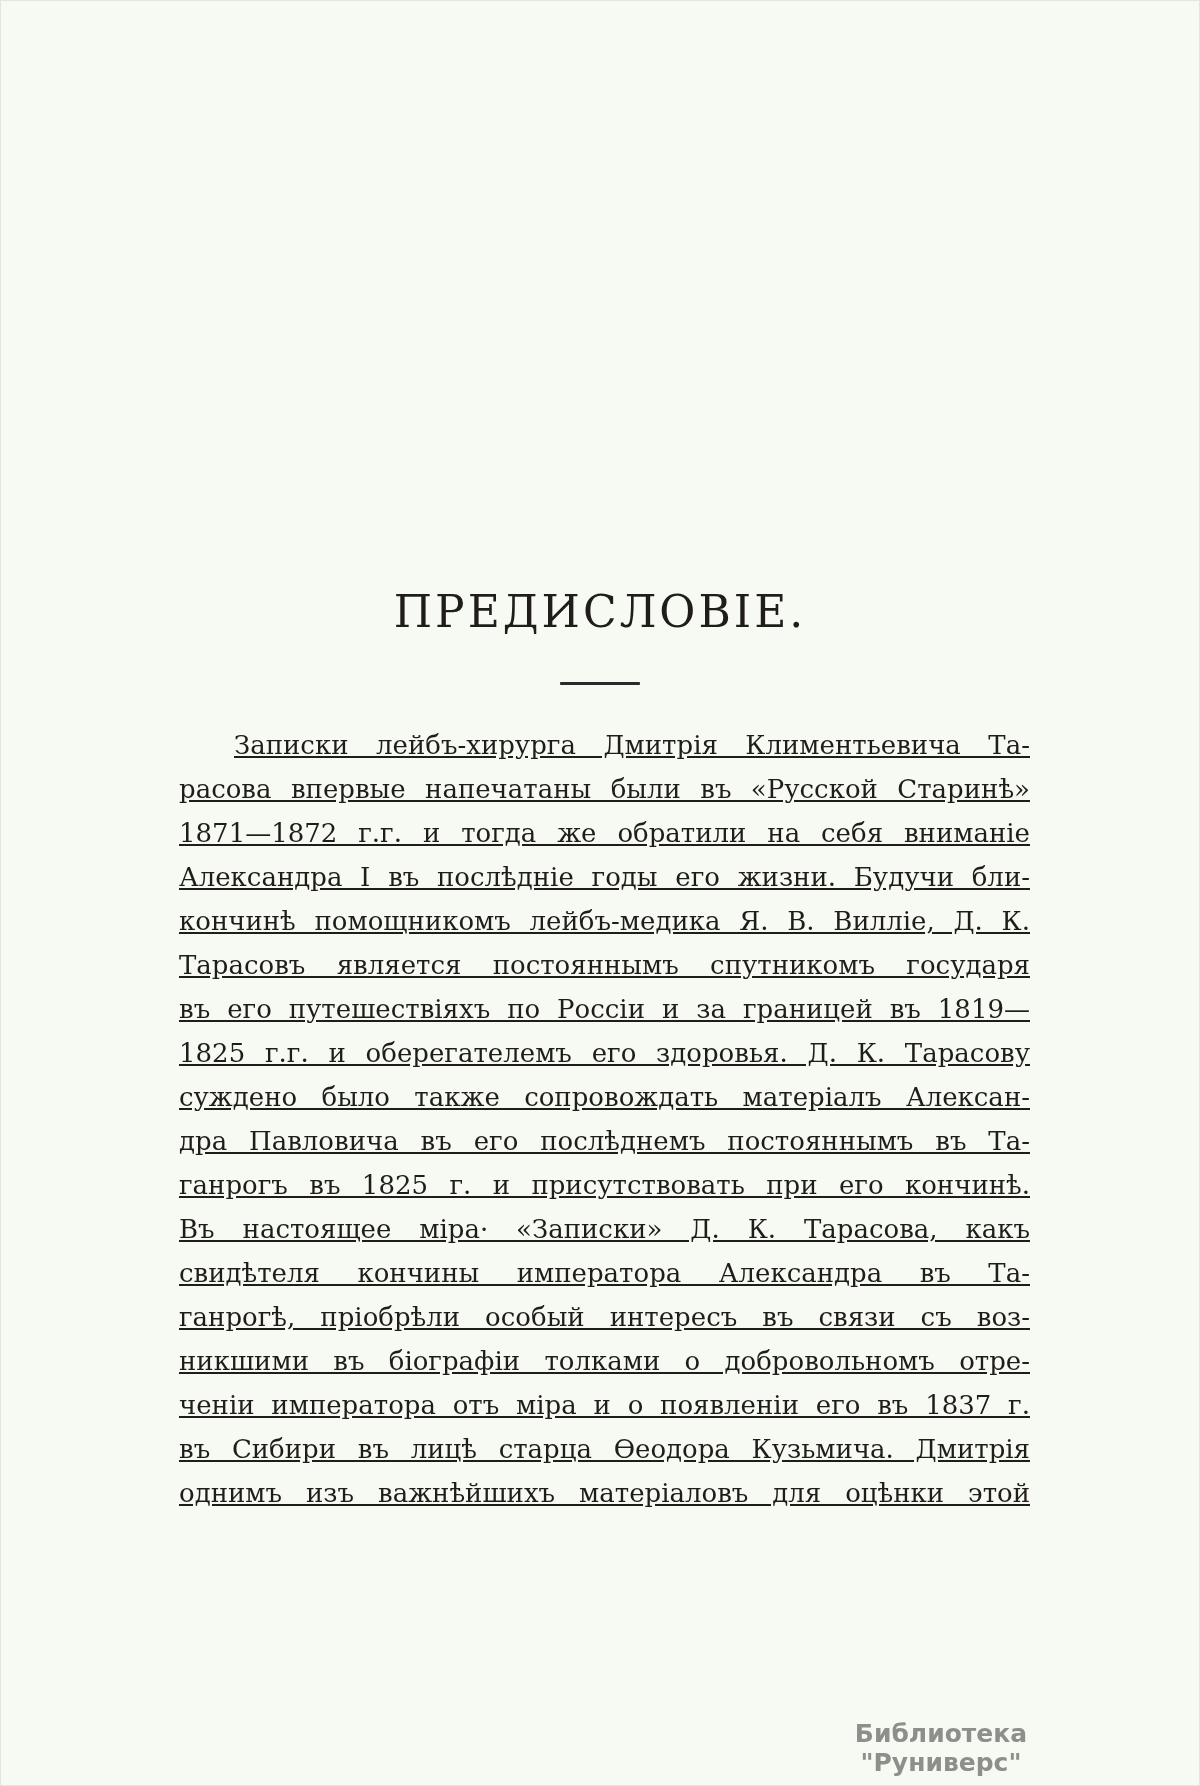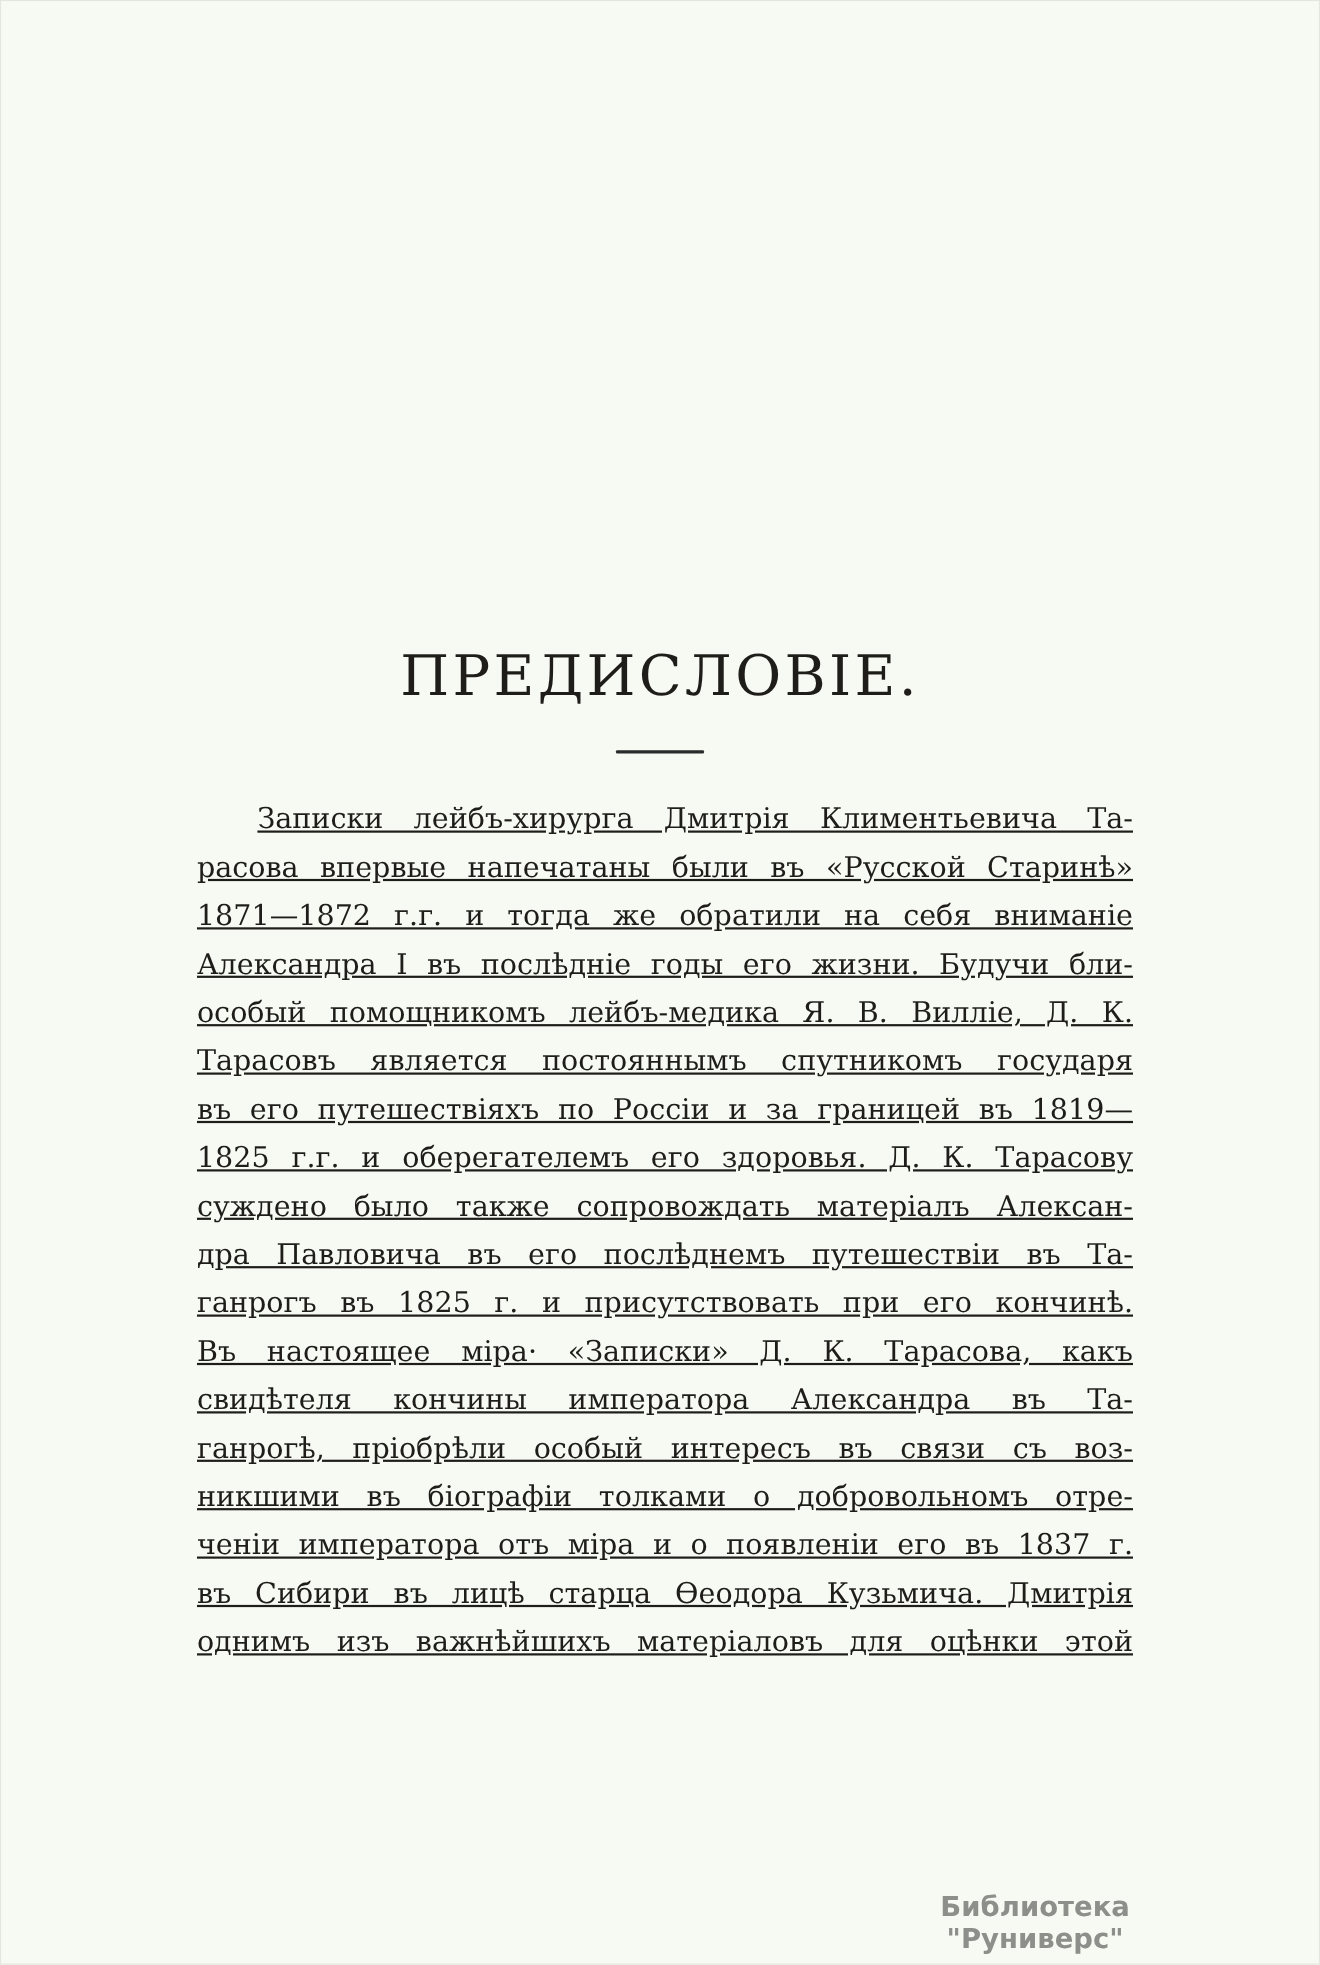--- a/index.html
+++ b/index.html
@@ -20,21 +20,21 @@
     background:var(--page-background);
     border:1px solid #e3e6dd;
     overflow:hidden;
     color:var(--ink);
   }
   .title{
     position:absolute;
     top:585px;left:0;right:0;
     margin:0;
     text-align:center;
-    font-size:51px;
+    font-size:44px;
     font-weight:normal;
     letter-spacing:3px;
     color:var(--ink);
   }
   .rule{
     position:absolute;
     top:681px;left:559px;
     width:80px;height:3px;
     background:var(--rule);
     border-radius:1px;
@@ -80,26 +80,26 @@
 
   <h1 class="title">ПРЕДИСЛОВІЕ.</h1>
 
   <div class="rule"></div>
 
   <div class="body-text">
     <div class="line indent">Записки лейбъ-хирурга Дмитрія Климентьевича Та-</div>
     <div class="line">расова впервые напечатаны были въ «Русской Старинѣ»</div>
     <div class="line">1871—1872 г.г. и тогда же обратили на себя вниманіе</div>
     <div class="line">Александра I въ послѣдніе годы его жизни. Будучи бли-</div>
-    <div class="line">особый помощникомъ лейбъ-медика Я. В. Вилліе, Д. К.</div>
+    <div class="line">кончинѣ помощникомъ лейбъ-медика Я. В. Вилліе, Д. К.</div>
     <div class="line">Тарасовъ является постояннымъ спутникомъ государя</div>
     <div class="line">въ его путешествіяхъ по Россіи и за границей въ 1819—</div>
     <div class="line">1825 г.г. и оберегателемъ его здоровья. Д. К. Тарасову</div>
     <div class="line">суждено было также сопровождать матеріалъ Алексан-</div>
-    <div class="line">дра Павловича въ его послѣднемъ путешествіи въ Та-</div>
+    <div class="line">дра Павловича въ его послѣднемъ постояннымъ въ Та-</div>
     <div class="line">ганрогъ въ 1825 г. и присутствовать при его кончинѣ.</div>
     <div class="line">Въ настоящее міра· «Записки» Д. К. Тарасова, какъ</div>
     <div class="line">свидѣтеля кончины императора Александра въ Та-</div>
     <div class="line">ганрогѣ, пріобрѣли особый интересъ въ связи съ воз-</div>
     <div class="line">никшими въ біографіи толками о добровольномъ отре-</div>
     <div class="line">ченіи императора отъ міра и о появленіи его въ 1837 г.</div>
     <div class="line">въ Сибири въ лицѣ старца Ѳеодора Кузьмича. Дмитрія</div>
     <div class="line">однимъ изъ важнѣйшихъ матеріаловъ для оцѣнки этой</div>
   </div>
 

